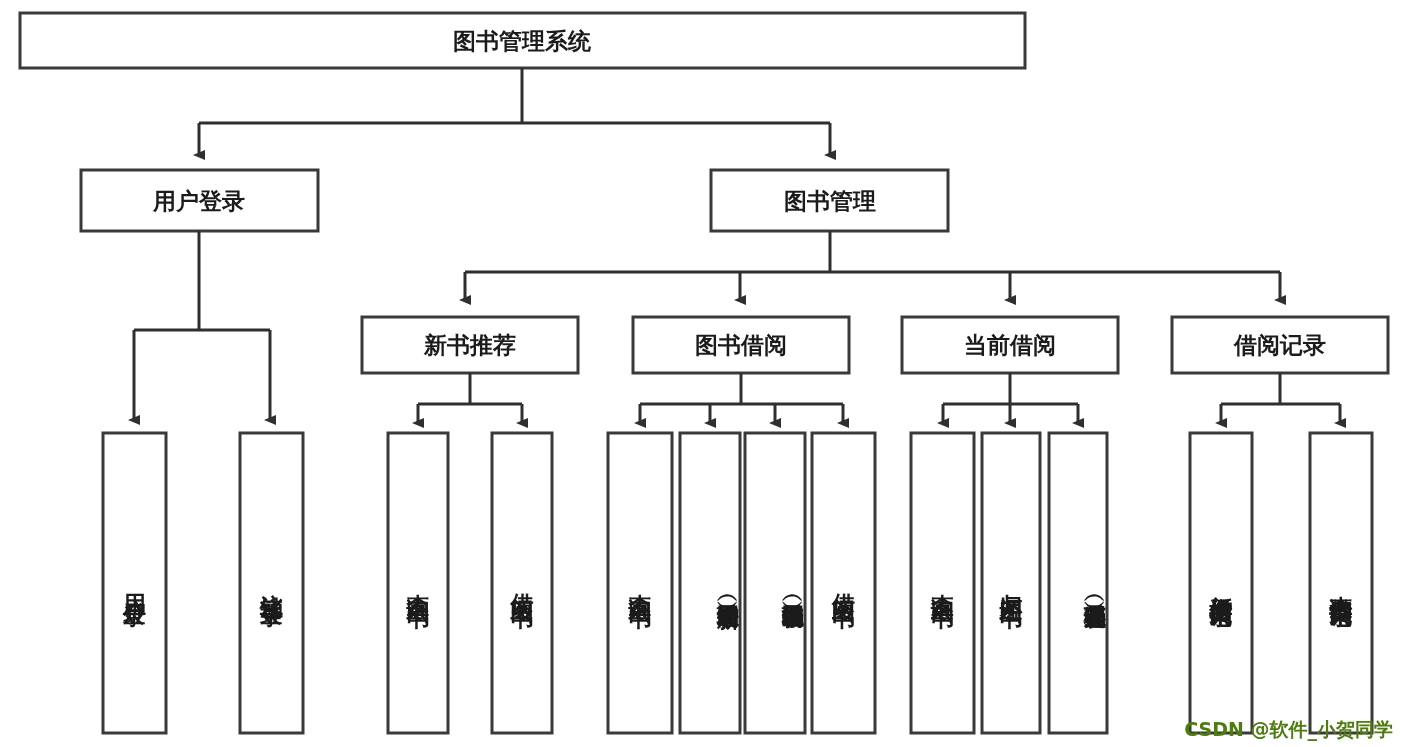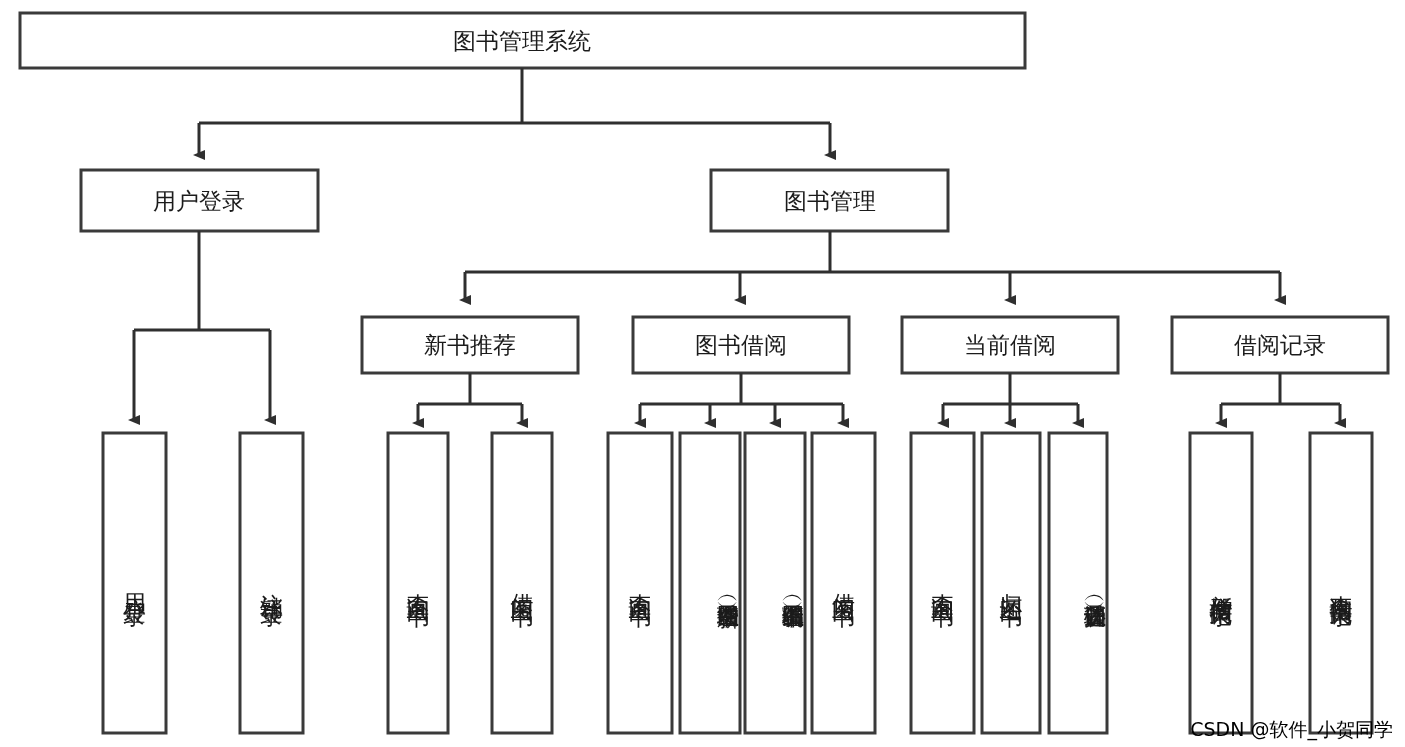--- a/index.html
+++ b/index.html
@@ -1,21 +1,21 @@
 <!DOCTYPE html>
 <html><head>
 <meta charset="utf-8">
 <style>
   html,body{margin:0;padding:0;background:#ffffff;}
   body{
     width:1405px;height:747px;
     font-family:"DejaVu Sans","Liberation Sans",sans-serif;
     overflow:hidden;position:relative;
   }
-  #diagram-root{position:absolute;left:0;top:0;width:1405px;height:747px;}
+  #diagram-root{position:absolute;left:0;top:0;width:1405px;height:747px;font-weight:bold;}
   .node-box{
     fill:#ffffff;stroke:#3a3a3a;stroke-width:3;
   }
   .node-label-h{
     font-family:"DejaVu Sans","Liberation Sans",sans-serif;
     font-size:23px;fill:#1b1b1b;text-anchor:middle;dominant-baseline:middle;
   }
   .connector{stroke:#2f2f2f;stroke-width:3;fill:none;}
   .arrow-head{fill:#2f2f2f;}
   .vlabel{
@@ -25,21 +25,21 @@
     font-family:"DejaVu Sans","Liberation Sans",sans-serif;
     font-size:23px;color:#1b1b1b;
     line-height:1.08;letter-spacing:4px;
     white-space:nowrap;
     pointer-events:none;
   }
   .vlabel.tight{letter-spacing:0px;font-size:22px;}
   #watermark{
     position:absolute;right:12px;bottom:4px;
     font-family:"DejaVu Sans","Liberation Sans",sans-serif;
-    font-size:19px;color:#000000;white-space:nowrap;
+    font-size:19px;color:#4d7c0f;white-space:nowrap;
   }
 </style>
 </head>
 <body>
 
 <div id="diagram-root">
 
   <svg width="1405" height="747" viewBox="0 0 1405 747">
     <defs>
       <marker id="arrow" markerWidth="12" markerHeight="12" refX="5" refY="6" orient="auto" markerUnits="userSpaceOnUse">

